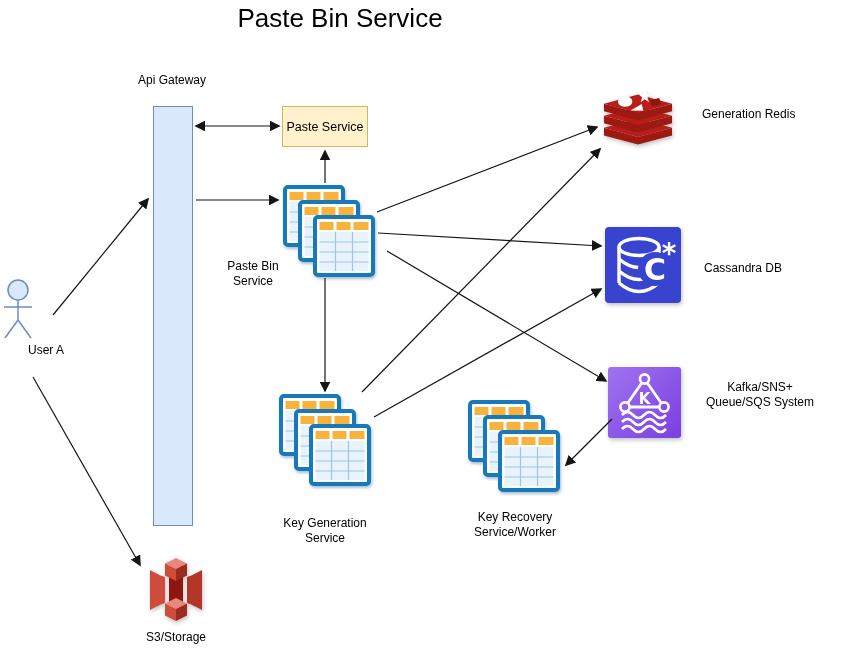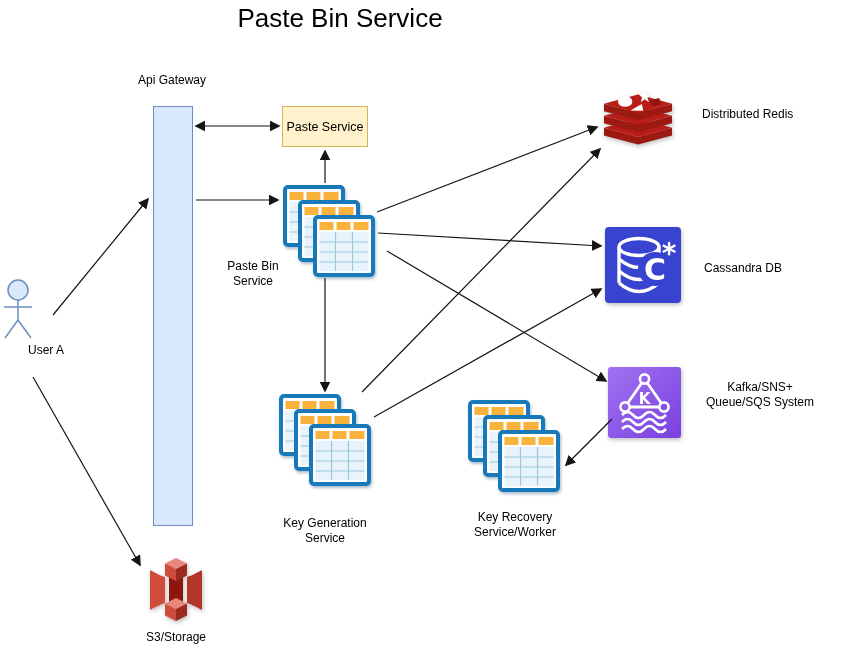--- a/index.html
+++ b/index.html
@@ -124,21 +124,21 @@
       <path d="M5,26 L50,38 L95,26 L95,36 L50,48 L5,36 Z" fill="var(--redis-red-dark)"></path>
       <path d="M5,26 L50,14 L95,26 L50,38 Z" fill="var(--redis-red)"></path>
     </g>
     <g>
       <ellipse cx="33" cy="23" rx="9.5" ry="7" fill="#ffffff"></ellipse>
       <polygon points="59,8 61.5,14 67,14 62.5,17.8 64.5,24 59,20.3 53.5,24 55.5,17.8 51,14 56.5,14" fill="#ffffff"></polygon>
       <polygon points="40,35 55,26.5 57,35.5" fill="#ffffff"></polygon>
       <polygon points="66,21.5 78,18.5 80.5,26.5 68.5,29.5" fill="var(--redis-red-darker)"></polygon>
     </g>
   </svg>
-  <div id="redis-label" class="abs lbl">Distributed Redis</div>
+  <div id="redis-label" class="abs lbl">Generation Redis</div>
 
   <svg id="cassandra-icon" class="abs icon-shadow" width="76" height="76" viewBox="0 0 76 76">
     <rect x="0" y="0" width="76" height="76" rx="4" fill="var(--cassandra-blue)"></rect>
     <g stroke="#ffffff" stroke-width="3.4" fill="none">
       <ellipse cx="34" cy="20" rx="20" ry="8.5"></ellipse>
       <path d="M14,20 L14,56"></path>
       <path d="M54,20 L54,56"></path>
       <path d="M14,56 Q34,73 54,56"></path>
       <path d="M14,32 Q34,49 54,32"></path>
       <path d="M14,44 Q34,61 54,44"></path>

